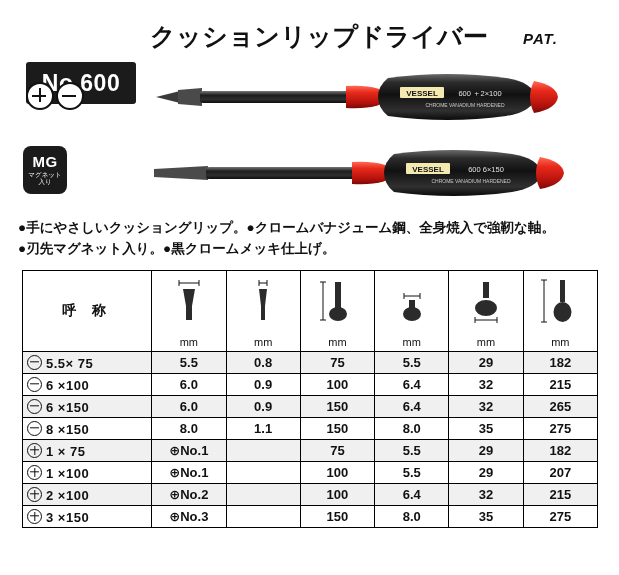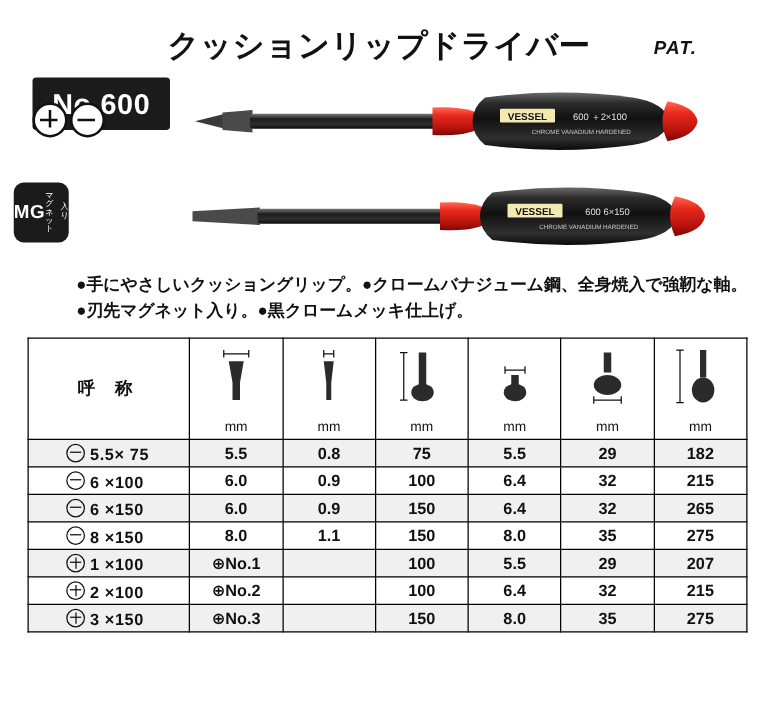--- a/index.html
+++ b/index.html
@@ -12,61 +12,61 @@
 
   
   .header{position:absolute;left:26px;top:14px;width:570px;height:44px;}
   .model-box{
     position:absolute;left:0;top:0;width:110px;height:42px;
     background:#1b1b1b;color:#fff;border-radius:3px;
     display:flex;align-items:center;justify-content:center;
     font-size:23px;font-weight:bold;letter-spacing:0.5px;margin-top:48px;
   }
   .title-jp{
-    position:absolute;left:108px;top:6px;
+    position:absolute;left:124px;top:6px;
     font-size:25px;font-weight:bold;letter-spacing:0.5px;color:#111;
   }
   .pat{
     position:absolute;left:497px;top:16px;
     font-size:15px;font-weight:bold;letter-spacing:1px;color:#111;font-style:italic;
   }
 
   
   .tip-icons{position:absolute;left:26px;top:82px;width:64px;height:24px;}
   .tip-ph,.tip-sl{
     position:absolute;top:0;width:24px;height:24px;border-radius:50%;
     background:#fff;border:2px solid #111;
   }
   .tip-ph{left:0;}
   .tip-sl{left:30px;}
   .tip-ph::before{content:"";position:absolute;left:50%;top:4px;width:2px;height:14px;background:#111;transform:translateX(-50%);}
   .tip-ph::after{content:"";position:absolute;top:50%;left:4px;height:2px;width:14px;background:#111;transform:translateY(-50%);}
   .tip-sl::after{content:"";position:absolute;top:50%;left:4px;height:2px;width:14px;background:#111;transform:translateY(-50%);}
 
   .mg-badge{
-    position:absolute;left:11px;top:146px;width:44px;height:48px;
+    position:absolute;left:23px;top:146px;width:44px;height:48px;
     background:#1b1b1b;color:#fff;border-radius:8px;
-    display:flex;flex-direction:row;align-items:center;justify-content:center;
+    display:flex;flex-direction:column;align-items:center;justify-content:center;
     line-height:1.05;
   }
   .mg-badge .mg-main{font-size:15px;font-weight:bold;letter-spacing:0.5px;}
   .mg-badge .mg-sub{font-size:6.5px;margin-top:2px;}
   .mg-badge .mg-sub2{font-size:6.5px;}
 
   
   .driver{position:absolute;}
   .drv1{left:150px;top:66px;width:445px;height:62px;}
   .drv2{left:150px;top:142px;width:445px;height:62px;}
 
   
   .features{
     position:absolute;left:18px;top:218px;width:584px;
     font-size:13.5px;line-height:1.55;font-weight:bold;color:#111;
   }
-  .features div{white-space:nowrap;margin-left:43px;}
+  .features div{white-space:nowrap;}
 
   
   .table-wrap{position:absolute;left:22px;top:270px;width:576px;}
   table{border-collapse:collapse;width:576px;table-layout:fixed;}
   td,th{
     border:1px solid #000;text-align:center;vertical-align:middle;
     font-size:13px;font-weight:bold;color:#111;padding:0;
   }
   .hdr-row td{height:80px;position:relative;}
   .col-name{width:126px;}
@@ -75,21 +75,21 @@
   .unit{
     position:absolute;left:0;right:0;bottom:3px;
     font-size:11px;font-weight:normal;letter-spacing:0;
   }
   .hdr-pic{
     position:absolute;left:0;right:0;top:4px;height:52px;
     display:flex;align-items:center;justify-content:center;
   }
   tbody td{height:21px;}
   tbody tr:nth-child(even){background:#f0f0f0;}
-  .cell-name{text-align:left;padding-left:30px;letter-spacing:0.5px;}
+  .cell-name{text-align:left;padding-left:4px;letter-spacing:0.5px;}
   .sym{display:inline-block;width:13px;height:13px;border:1.4px solid #111;border-radius:50%;position:relative;vertical-align:-2px;margin-right:4px;}
   .sym.minus::after{content:"";position:absolute;top:50%;left:2px;right:2px;height:1.4px;background:#111;transform:translateY(-50%);}
   .sym.plus::after{content:"";position:absolute;top:50%;left:2px;right:2px;height:1.4px;background:#111;transform:translateY(-50%);}
   .sym.plus::before{content:"";position:absolute;left:50%;top:2px;bottom:2px;width:1.4px;background:#111;transform:translateX(-50%);}
   .nm-txt{display:inline-block;min-width:76px;}
 </style>
 </head>
 <body>
 
 <div class="page">
@@ -277,20 +277,29 @@
         <tr>
           <td class="cell-name"><span class="sym minus"></span><span class="nm-txt">8  ×150</span></td>
           <td>8.0</td>
           <td>1.1</td>
           <td>150</td>
           <td>8.0</td>
           <td>35</td>
           <td>275</td>
         </tr>
         <tr>
+          <td class="cell-name"><span class="sym plus"></span><span class="nm-txt">1  ×  75</span></td>
+          <td>⊕No.1</td>
+          <td></td>
+          <td>75</td>
+          <td>5.5</td>
+          <td>29</td>
+          <td>182</td>
+        </tr>
+        <tr>
           <td class="cell-name"><span class="sym plus"></span><span class="nm-txt">1  ×100</span></td>
           <td>⊕No.1</td>
           <td></td>
           <td>100</td>
           <td>5.5</td>
           <td>29</td>
           <td>207</td>
         </tr>
         <tr>
           <td class="cell-name"><span class="sym plus"></span><span class="nm-txt">2  ×100</span></td>

